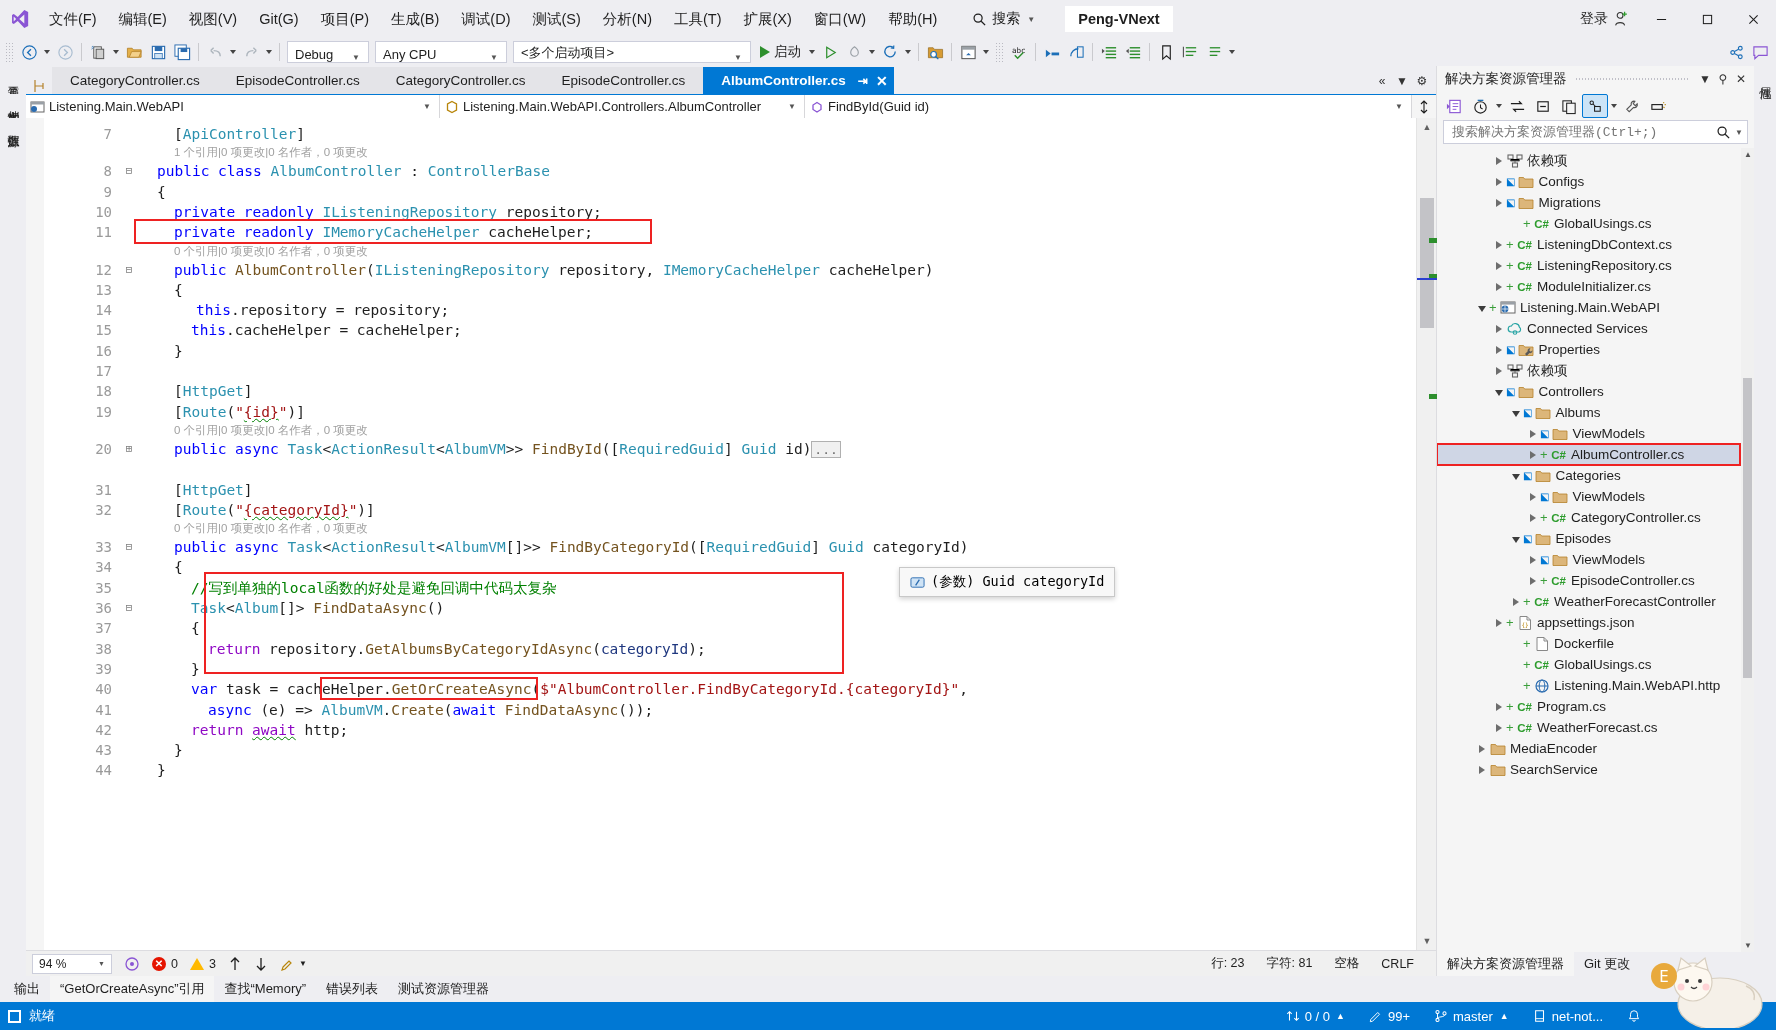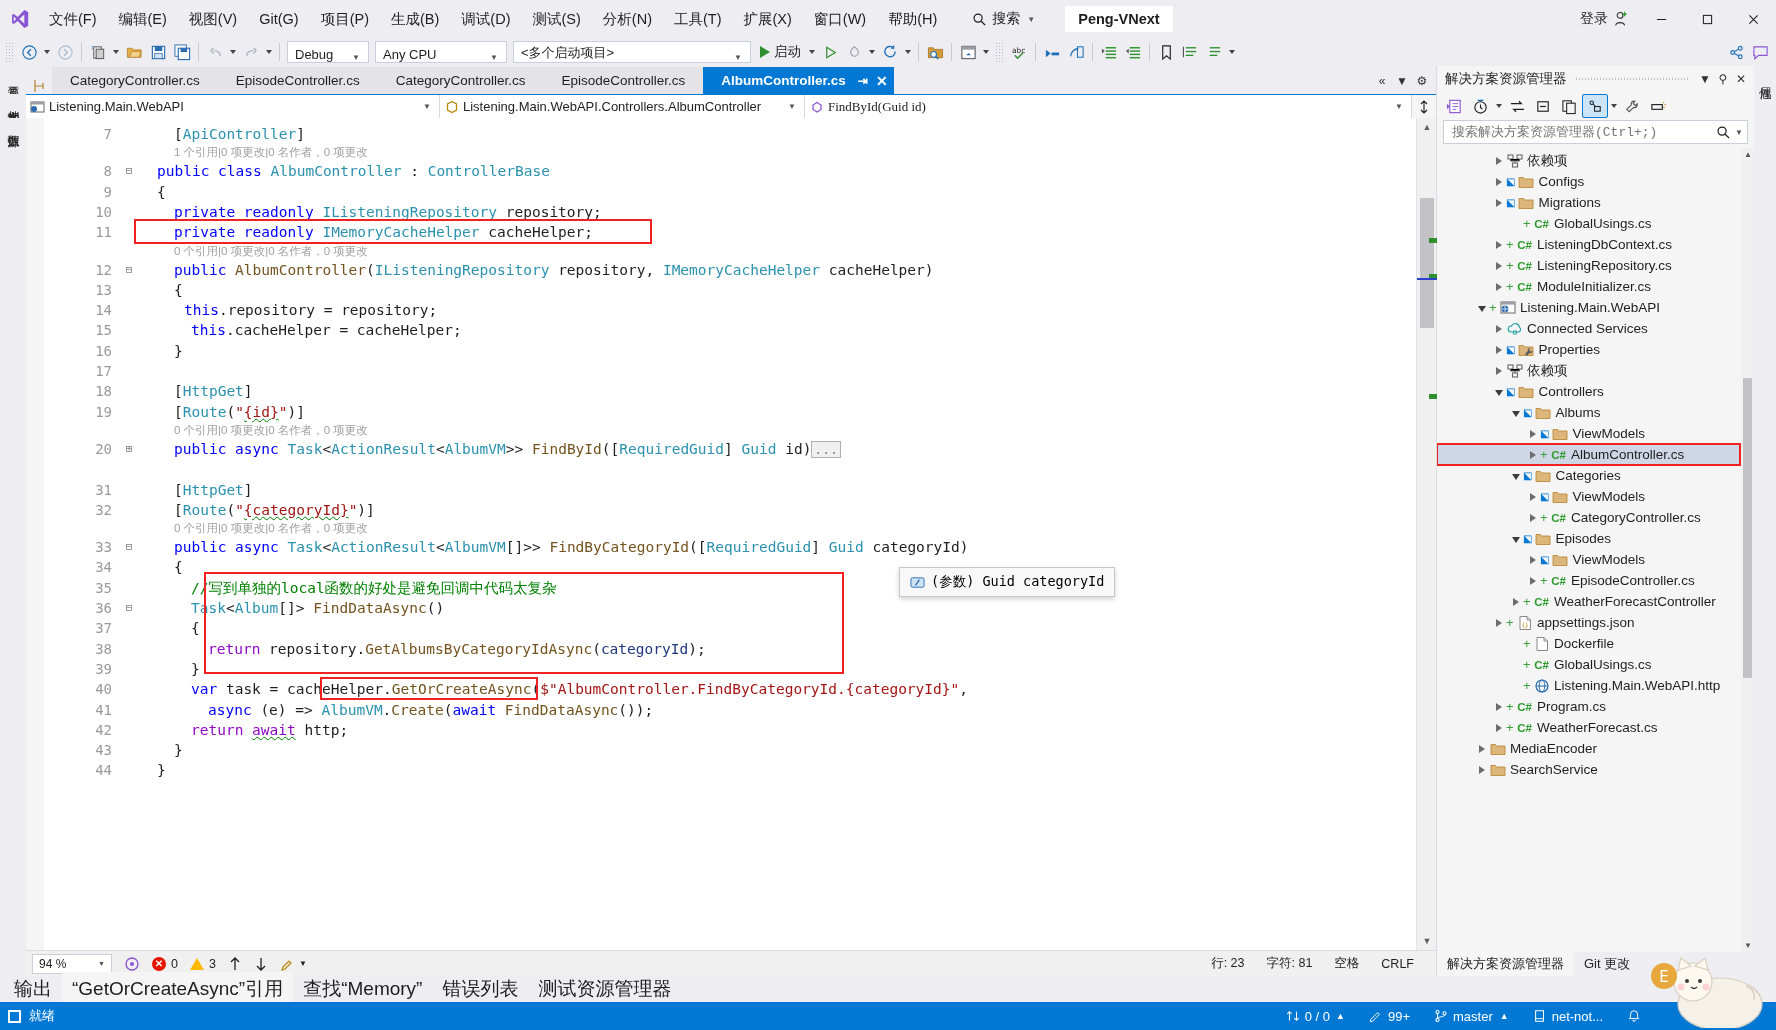--- a/index.html
+++ b/index.html
@@ -64,21 +64,21 @@
   .tabstrip-right { margin-left: auto; display: flex; align-items: center; height: 27px; padding-right: 4px; }
   .tsrbtn { width: 20px; height: 24px; display: flex; align-items: center; justify-content: center; font-size: 12px; color: #333; cursor: default; }
 
   .navbar { height: 24px; display: flex; align-items: stretch; background: #f5f5f5; border-top: 1px solid #0078d4; flex: 0 0 24px; }
   .navcombo { display: flex; align-items: center; border-right: 1px solid #d7d7da; background: #fff; font-size: 13px; color: #1e1e1e; padding: 0 2px 0 4px; overflow: hidden; }
   .navcombo .ic { width: 16px; height: 16px; margin-right: 3px; flex: 0 0 16px; display:flex; align-items:center; justify-content:center;}
   .navcombo .txt { white-space: nowrap; overflow: hidden; text-overflow: ellipsis; }
   .navcombo .cc { margin-left: auto; padding: 0 6px; font-size: 8px; color: #555; }
   .nav1 { flex: 0 0 414px; }
   .nav2 { flex: 0 0 365px; }
-  .nav3 { flex: 1; font-family: Liberation Serif, serif; }
+  .nav3 { flex: 1; }
   .nav-updown { width: 24px; display: flex; align-items: center; justify-content: center; background:#f5f5f5; }
 
   .code-area { flex: 1; display: flex; min-height: 0; background: #fff; position: relative; }
   .ind-margin { width: 18px; background: #f5f5f5; flex: 0 0 18px; position: relative; }
   .code-scroll { flex: 1; position: relative; overflow: hidden; background: #fff; font-family: "DejaVu Sans Mono", monospace; font-size: 14.5px; }
   .codeline { height: 20.3px; line-height: 20.3px; white-space: pre; position: relative; }
   .ln { position: absolute; left: 0; width: 68px; text-align: right; color: #9a9a9a; font-size: 14px; }
   .fold { position: absolute; left: 78px; width: 14px; text-align: center; color: #808080; font-size: 11px; line-height: 20.3px; }
   .ctext { position: absolute; left: 96px; }
   .hint { height: 17px; line-height: 17px; position: relative; font-size: 11.5px; color: #a0a0a0; font-family: "Liberation Sans", sans-serif; white-space: pre; }
@@ -143,21 +143,21 @@
   .sescroll .th { position: absolute; left: 2px; width: 9px; background: #c3c3c7; }
   .sefoot { height: 24px; display: flex; align-items: flex-end; background: #eeeef2; }
   .sef-tab { font-size: 13px; padding: 3px 10px; color: #1e1e1e; cursor: default; }
   .sef-tab.active { background: #f5f5f5; border-top: 2px solid #0078d4; font-weight: normal; }
 
   .farrightbar { width: 22px; background: #eeeef2; flex: 0 0 22px; display: flex; flex-direction: column; align-items: center; padding-top: 6px; }
   .farrightbar .vt { writing-mode: vertical-rl; font-size: 12px; color: #1e1e1e; padding: 6px 3px; cursor: default; }
 
   
   .bottomdock { height: 26px; background: #eeeef2; display: flex; align-items: center; flex: 0 0 26px; padding-left: 4px; position: relative; }
-  .bdtab { font-size: 19px; color: #1e1e1e; padding: 4px 10px; cursor: default; }
+  .bdtab { font-size: 13px; color: #1e1e1e; padding: 4px 10px; cursor: default; }
   .bdtab.active { background: #f5f5f5; }
 
   
   .gstatus { height: 28px; background: #0078d4; color: #fff; display: flex; align-items: center; font-size: 13px; flex: 0 0 28px; position: relative; }
   .gs-ready { display: flex; align-items: center; padding-left: 8px; }
   .gs-ready .sq { width: 13px; height: 13px; border: 2px solid #fff; margin-right: 8px; }
   .gs-right { margin-left: auto; display: flex; align-items: center; }
   .gs-cell { display: flex; align-items: center; padding: 0 12px; height: 28px; cursor: default; }
   .gs-cell svg { width: 14px; height: 14px; margin-right: 5px; }
 
@@ -504,21 +504,21 @@
         <div class="code-scroll" id="codescroll">
             <div class="codeline" style="position: absolute; left: 0px; right: 0px; top: 6px;"><span class="ln">7</span><span class="ctext" style="left: 130px;"><span class="pl">[</span><span class="typ">ApiController</span><span class="pl">]</span></span></div>
             <div class="hint" style="position: absolute; left: 0px; right: 0px; top: 26.3px;"><span class="ht" style="left: 130px;">1 个引用|0 项更改|0 名作者，0 项更改</span></div>
             <div class="codeline" style="position: absolute; left: 0px; right: 0px; top: 43.3px;"><span class="ln">8</span><span class="fold">⊟</span><span class="ctext" style="left: 113px;"><span class="kw">public class </span><span class="typ">AlbumController</span><span class="pl"> : </span><span class="typ">ControllerBase</span></span></div>
             <div class="codeline" style="position: absolute; left: 0px; right: 0px; top: 63.6px;"><span class="ln">9</span><span class="ctext" style="left: 113px;"><span class="pl">{</span></span></div>
             <div class="codeline" style="position: absolute; left: 0px; right: 0px; top: 83.9px;"><span class="ln">10</span><span class="ctext" style="left: 130px;"><span class="kw">private readonly </span><span class="ifc">IListeningRepository</span><span class="pl"> repository;</span></span></div>
             <div class="codeline" style="position: absolute; left: 0px; right: 0px; top: 104.2px;"><span class="ln">11</span><span class="ctext" style="left: 130px;"><span class="kw">private readonly </span><span class="ifc">IMemoryCacheHelper</span><span class="pl"> cacheHelper;</span></span></div>
             <div class="hint" style="position: absolute; left: 0px; right: 0px; top: 124.5px;"><span class="ht" style="left: 130px;">0 个引用|0 项更改|0 名作者，0 项更改</span></div>
             <div class="codeline" style="position: absolute; left: 0px; right: 0px; top: 141.5px;"><span class="ln">12</span><span class="fold">⊟</span><span class="ctext" style="left: 130px;"><span class="kw">public </span><span class="mth">AlbumController</span><span class="pl">(</span><span class="ifc">IListeningRepository</span><span class="pl"> repository, </span><span class="ifc">IMemoryCacheHelper</span><span class="pl"> cacheHelper)</span></span></div>
             <div class="codeline" style="position: absolute; left: 0px; right: 0px; top: 161.8px;"><span class="ln">13</span><span class="ctext" style="left: 130px;"><span class="pl">{</span></span></div>
-            <div class="codeline" style="position: absolute; left: 0px; right: 0px; top: 182.1px;"><span class="ln">14</span><span class="ctext" style="left: 140px;"><span class="kw">this</span><span class="pl">.repository = repository;</span></span></div>
+            <div class="codeline" style="position: absolute; left: 0px; right: 0px; top: 182.1px;"><span class="ln">14</span><span class="ctext" style="left: 152px;"><span class="kw">this</span><span class="pl">.repository = repository;</span></span></div>
             <div class="codeline" style="position: absolute; left: 0px; right: 0px; top: 202.4px;"><span class="ln">15</span><span class="ctext" style="left: 147px;"><span class="kw">this</span><span class="pl">.cacheHelper = cacheHelper;</span></span></div>
             <div class="codeline" style="position: absolute; left: 0px; right: 0px; top: 222.7px;"><span class="ln">16</span><span class="ctext" style="left: 130px;"><span class="pl">}</span></span></div>
             <div class="codeline" style="position: absolute; left: 0px; right: 0px; top: 243px;"><span class="ln">17</span><span class="ctext" style="left: 130px;"></span></div>
             <div class="codeline" style="position: absolute; left: 0px; right: 0px; top: 263.3px;"><span class="ln">18</span><span class="ctext" style="left: 130px;"><span class="pl">[</span><span class="typ">HttpGet</span><span class="pl">]</span></span></div>
             <div class="codeline" style="position: absolute; left: 0px; right: 0px; top: 283.6px;"><span class="ln">19</span><span class="ctext" style="left: 130px;"><span class="pl">[</span><span class="typ">Route</span><span class="pl">(</span><span class="str">"</span><span class="str sq">{id}</span><span class="str">"</span><span class="pl">)]</span></span></div>
             <div class="hint" style="position: absolute; left: 0px; right: 0px; top: 303.9px;"><span class="ht" style="left: 130px;">0 个引用|0 项更改|0 名作者，0 项更改</span></div>
             <div class="codeline" style="position: absolute; left: 0px; right: 0px; top: 320.9px;"><span class="ln">20</span><span class="fold">⊞</span><span class="ctext" style="left: 130px;"><span class="kw">public async </span><span class="typ">Task</span><span class="pl">&lt;</span><span class="typ">ActionResult</span><span class="pl">&lt;</span><span class="typ">AlbumVM</span><span class="pl">&gt;&gt; </span><span class="mth">FindById</span><span class="pl">([</span><span class="typ">RequiredGuid</span><span class="pl">] </span><span class="typ">Guid</span><span class="pl"> id)</span><span class="ellipsis-box">...</span></span></div>
             <div class="codeline" style="position: absolute; left: 0px; right: 0px; top: 361.5px;"><span class="ln">31</span><span class="ctext" style="left: 130px;"><span class="pl">[</span><span class="typ">HttpGet</span><span class="pl">]</span></span></div>
             <div class="codeline" style="position: absolute; left: 0px; right: 0px; top: 381.8px;"><span class="ln">32</span><span class="ctext" style="left: 130px;"><span class="pl">[</span><span class="typ">Route</span><span class="pl">(</span><span class="str">"</span><span class="str sq">{categoryId}</span><span class="str">"</span><span class="pl">)]</span></span></div>
             <div class="hint" style="position: absolute; left: 0px; right: 0px; top: 402.1px;"><span class="ht" style="left: 130px;">0 个引用|0 项更改|0 名作者，0 项更改</span></div>

